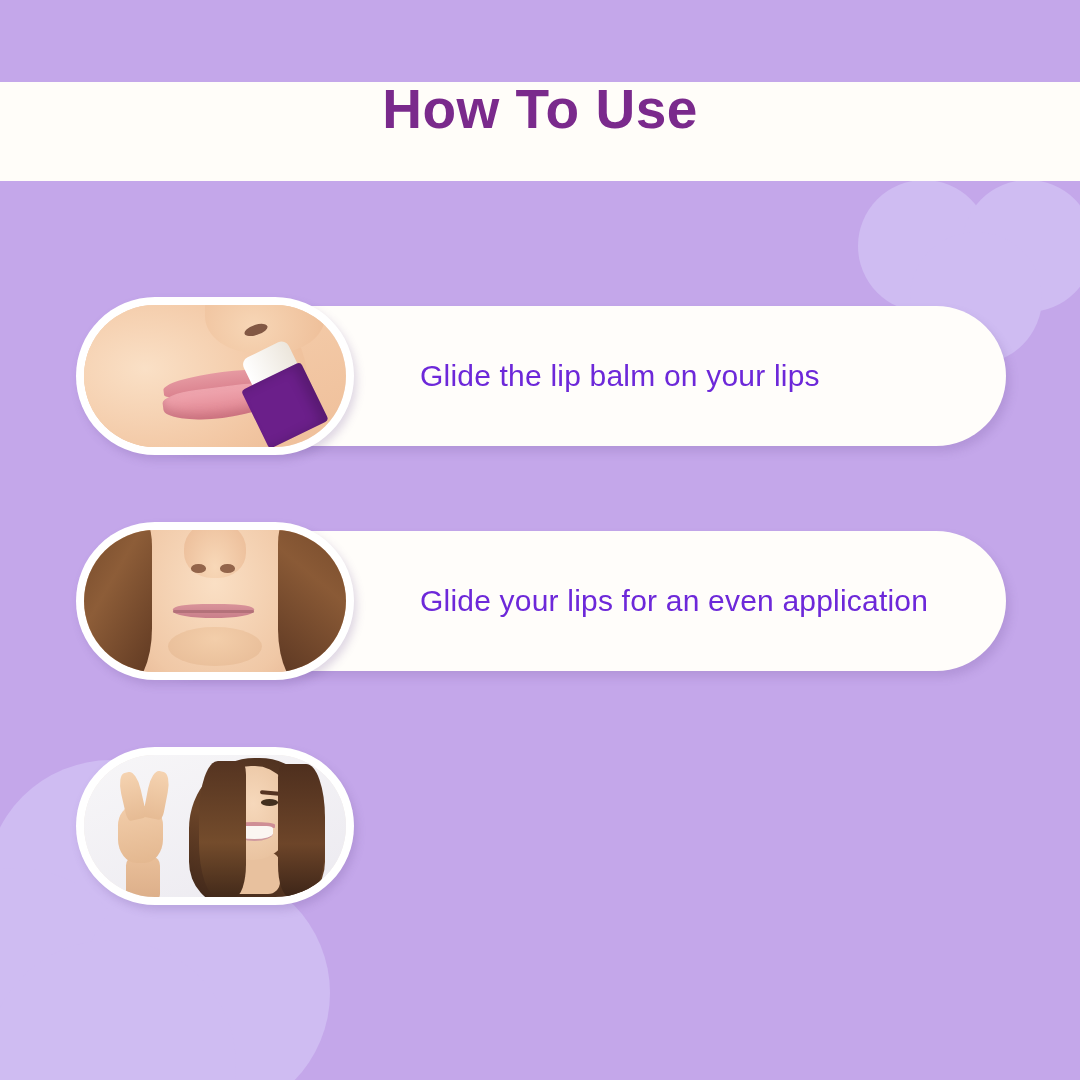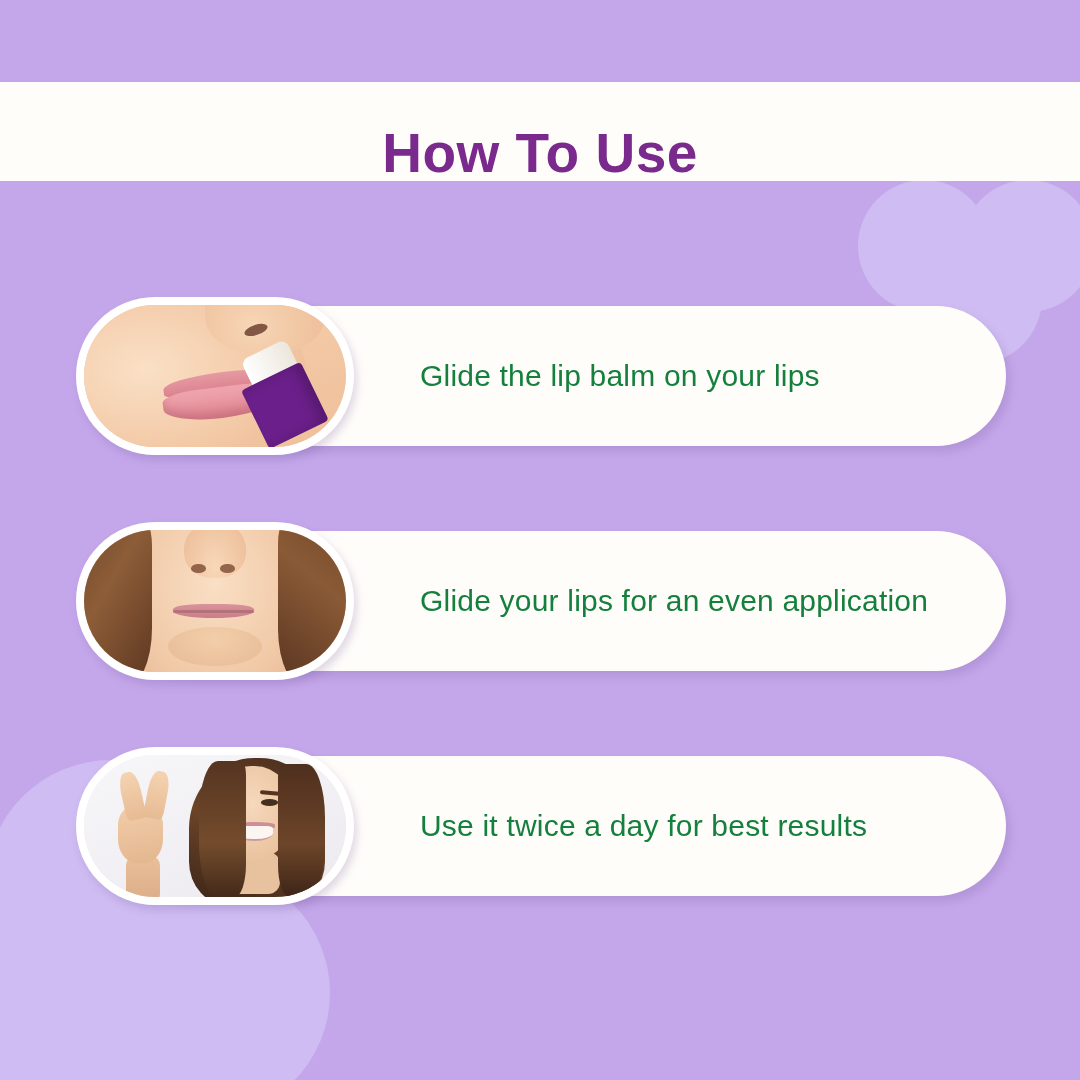--- a/index.html
+++ b/index.html
@@ -50,21 +50,21 @@
 
   
   .header-band {
     position: absolute;
     left: 0;
     top: 82px;
     width: 1080px;
     height: 99px;
     background: #fffdf9;
     display: flex;
-    align-items: flex-end;
+    align-items: flex-start;
     justify-content: center;
     z-index: 5;
   }
   .header-title {
     font-size: 55px;
     font-weight: bold;
     color: #7a2a8c;
     letter-spacing: 0.5px;
     line-height: 1;
     margin: 0;
@@ -99,21 +99,21 @@
     height: 140px;
     background: #fffdfa;
     border-radius: 70px;
     box-shadow: 4px 6px 10px rgba(110, 80, 150, 0.20);
     display: flex;
     align-items: center;
   }
   .step-text {
     margin-left: 298px;
     font-size: 30px;
-    color: #15803d;
+    color: #6d28d9;
     line-height: 1.25;
     letter-spacing: 0.2px;
     padding-right: 30px;
   }
 
   
   .step-thumb {
     position: absolute;
     left: 0;
     top: 0;
@@ -350,23 +350,20 @@
             <span class="nos-r"></span>
             <span class="chin"></span>
             <span class="mouth"></span>
             <span class="mouth-line"></span>
           </div>
         </div>
       </div>
     </div>
 
     <div class="step-row s3">
-      <div class="step-card">
-        <div class="step-text">Use it twice a day for best results</div>
-      </div>
       <div class="step-thumb">
         <div class="thumb-clip">
           <div class="thumb-art art-peace">
             <span class="hair-back"></span>
             <span class="neck"></span>
             <span class="face3"></span>
             <span class="brow-l"></span>
             <span class="brow-r"></span>
             <span class="eye-l"></span>
             <span class="eye-r"></span>

